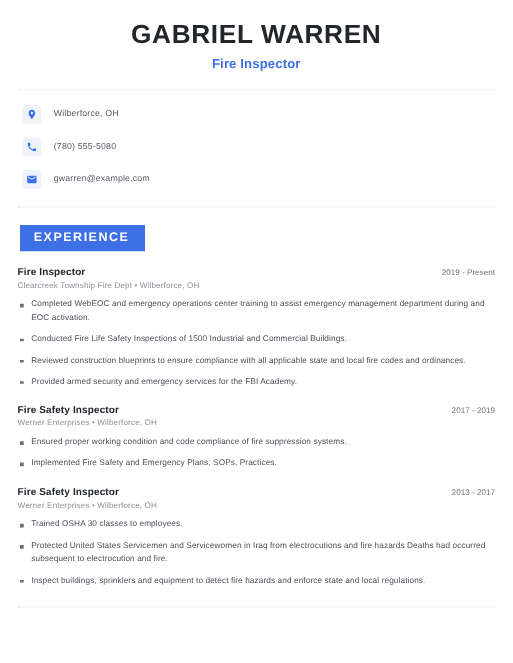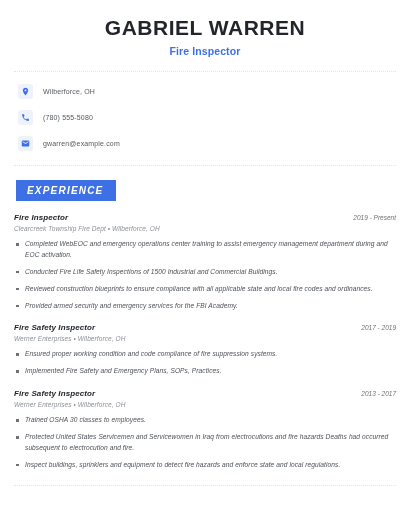--- a/index.html
+++ b/index.html
@@ -74,21 +74,20 @@
   .contact-icon svg { display: block; }
   .contact-text {
     font-size: 7px;
     color: #555a61;
     letter-spacing: 0.15px;
   }
 
   
   .section {
     padding-top: 14px;
-    font-style: italic;
   }
   .section-title {
     display: inline-block;
     background: #3d6fe5;
     color: #ffffff;
     font-size: 10px;
     font-weight: bold;
     letter-spacing: 1.2px;
     padding: 5px 13px 5px 11px;
     margin-left: 2px;

